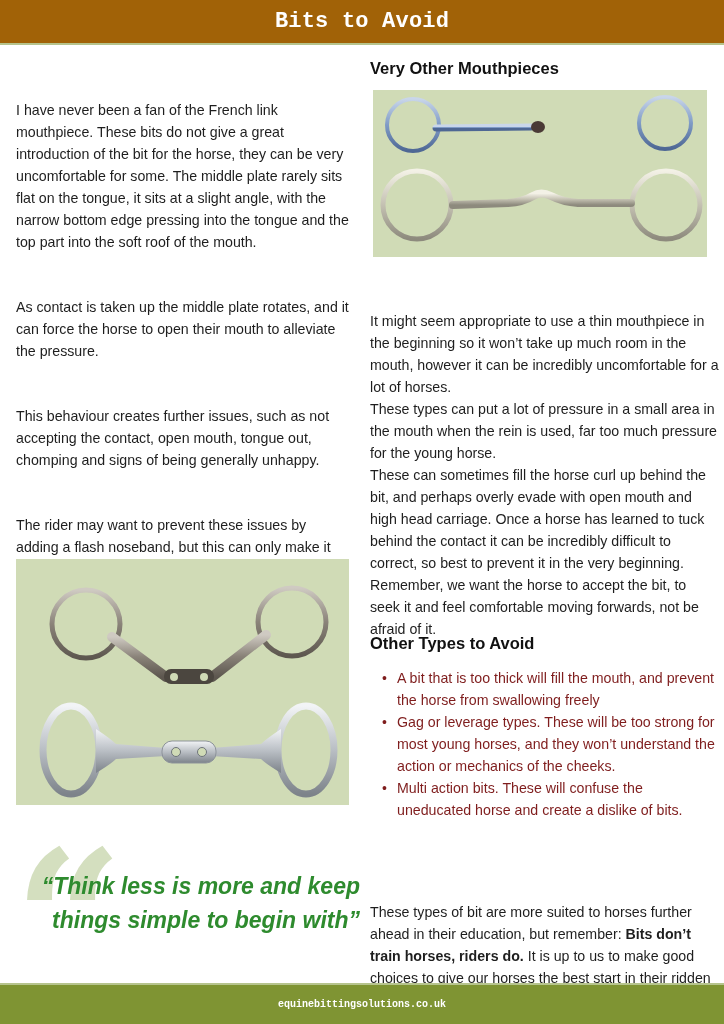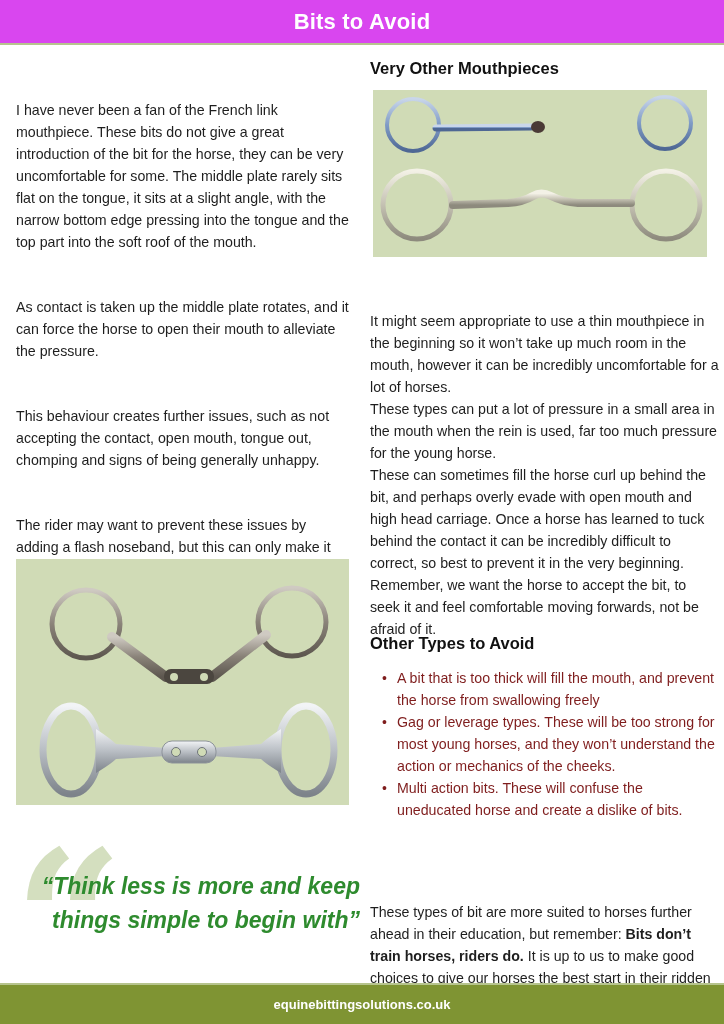--- a/index.html
+++ b/index.html
@@ -1,31 +1,31 @@
 <!DOCTYPE html>
 <html><head>
 <meta charset="utf-8">
 <style>
   * { box-sizing: border-box; margin: 0; padding: 0; }
   html, body { width: 724px; height: 1024px; background: #ffffff; overflow: hidden; }
   body { position: relative; font-family: "Liberation Sans", "DejaVu Sans", sans-serif; color: #1c1c1c; }
 
   .header {
     position: absolute; left: 0; top: 0; width: 724px; height: 45px;
-    background: #d946ef; border-bottom: 2px solid #b6c48d;
-    display: flex; align-items: center; justify-content: center;
+    background: #a16207; border-bottom: 2px solid #b6c48d;
+    display: flex; align-items: center; justify-content: center; font-family: Liberation Mono, monospace;
   }
   .header-title { color: #ffffff; font-size: 22px; font-weight: bold; letter-spacing: 0.2px; }
 
   .footer {
     position: absolute; left: 0; top: 983px; width: 724px; height: 41px;
     background: #7f9433; border-top: 2px solid #b6c48d;
     display: flex; align-items: center; justify-content: center;
   }
-  .footer-text { color: #ffffff; font-size: 13px; font-weight: bold; }
+  .footer-text { color: #ffffff; font-size: 10px; font-weight: bold; font-family: Liberation Mono, monospace; }
 
   .col { position: absolute; }
   .col-left { left: 16px; top: 56px; width: 334px; }
   .col-right { left: 370px; top: 56px; width: 345px; }
 
   h2.section-title { font-size: 16.5px; font-weight: bold; color: #111; line-height: 24px; }
   p.body-text { font-size: 14.2px; line-height: 22px; color: #1e1e1e; margin-top: 43px; }
 
   .img-box { position: absolute; background: #d0dbb6; overflow: hidden; }
   .img-left { left: 16px; top: 559px; width: 333px; height: 246px; }

